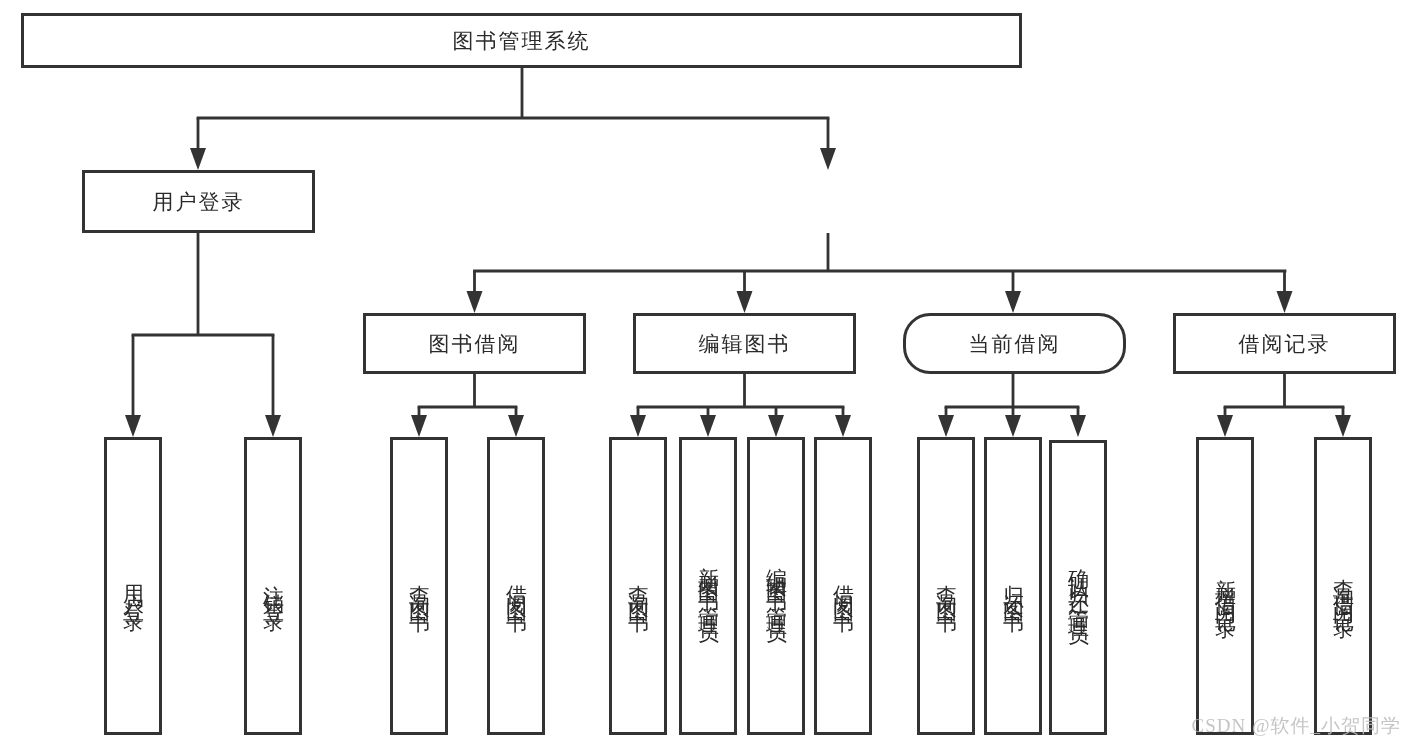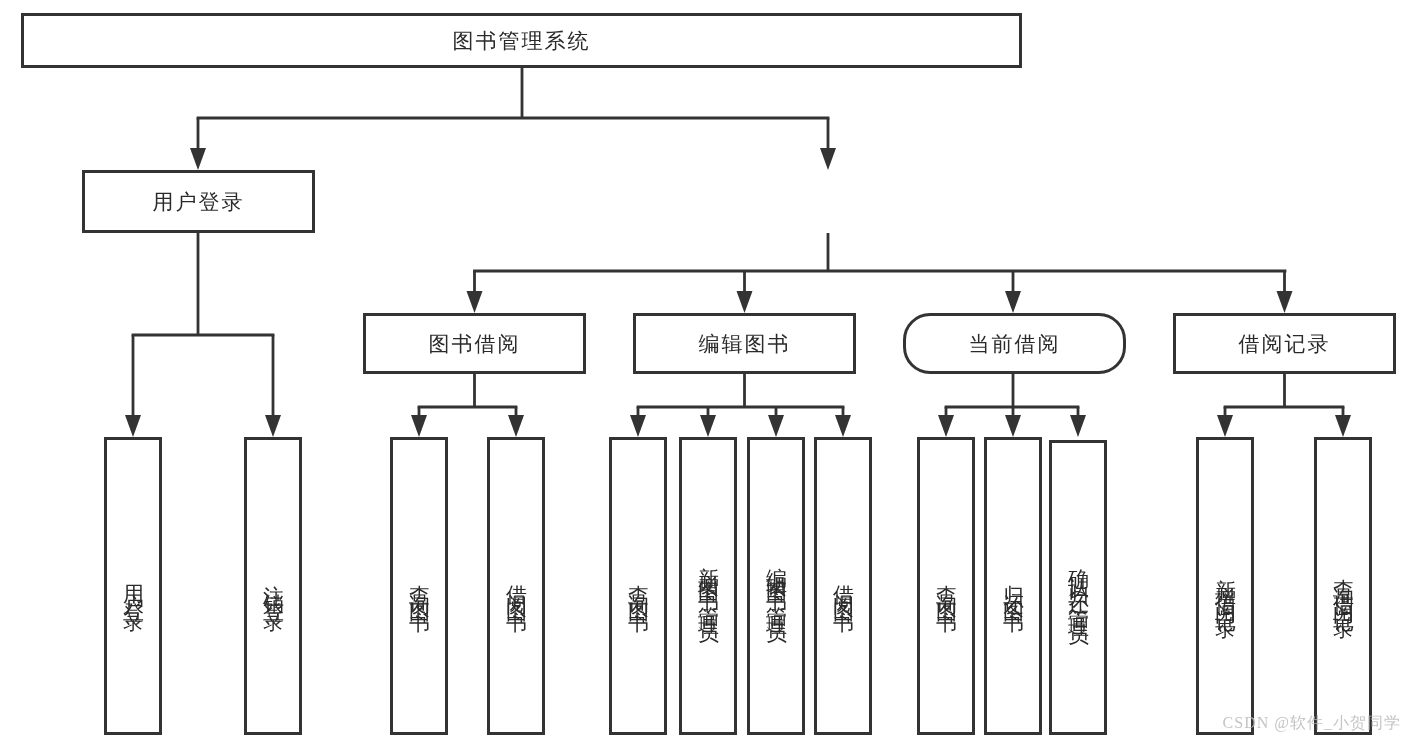--- a/index.html
+++ b/index.html
@@ -42,21 +42,21 @@
     white-space: nowrap;
   }
   .vbox.long span {
     letter-spacing: 8px;
   }
   #watermark {
     position: absolute;
     right: 4px;
     top: 713px;
     z-index: 5;
-    font-size: 16px;
+    font-size: 19px;
     letter-spacing: 1px;
     color: rgba(188, 188, 188, 0.88);
     white-space: nowrap;
     margin-left: 11px;
   }
 </style>
 </head>
 <body>
 
 <div id="canvas">

